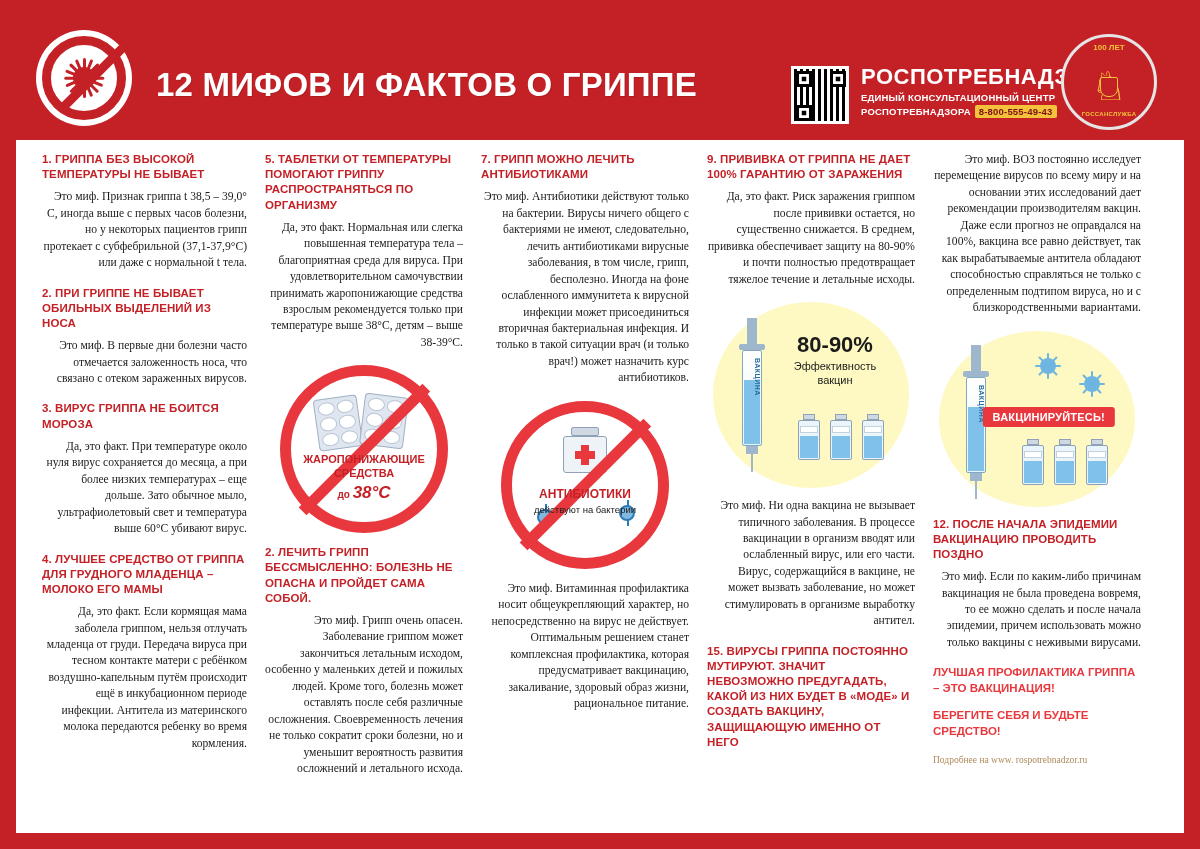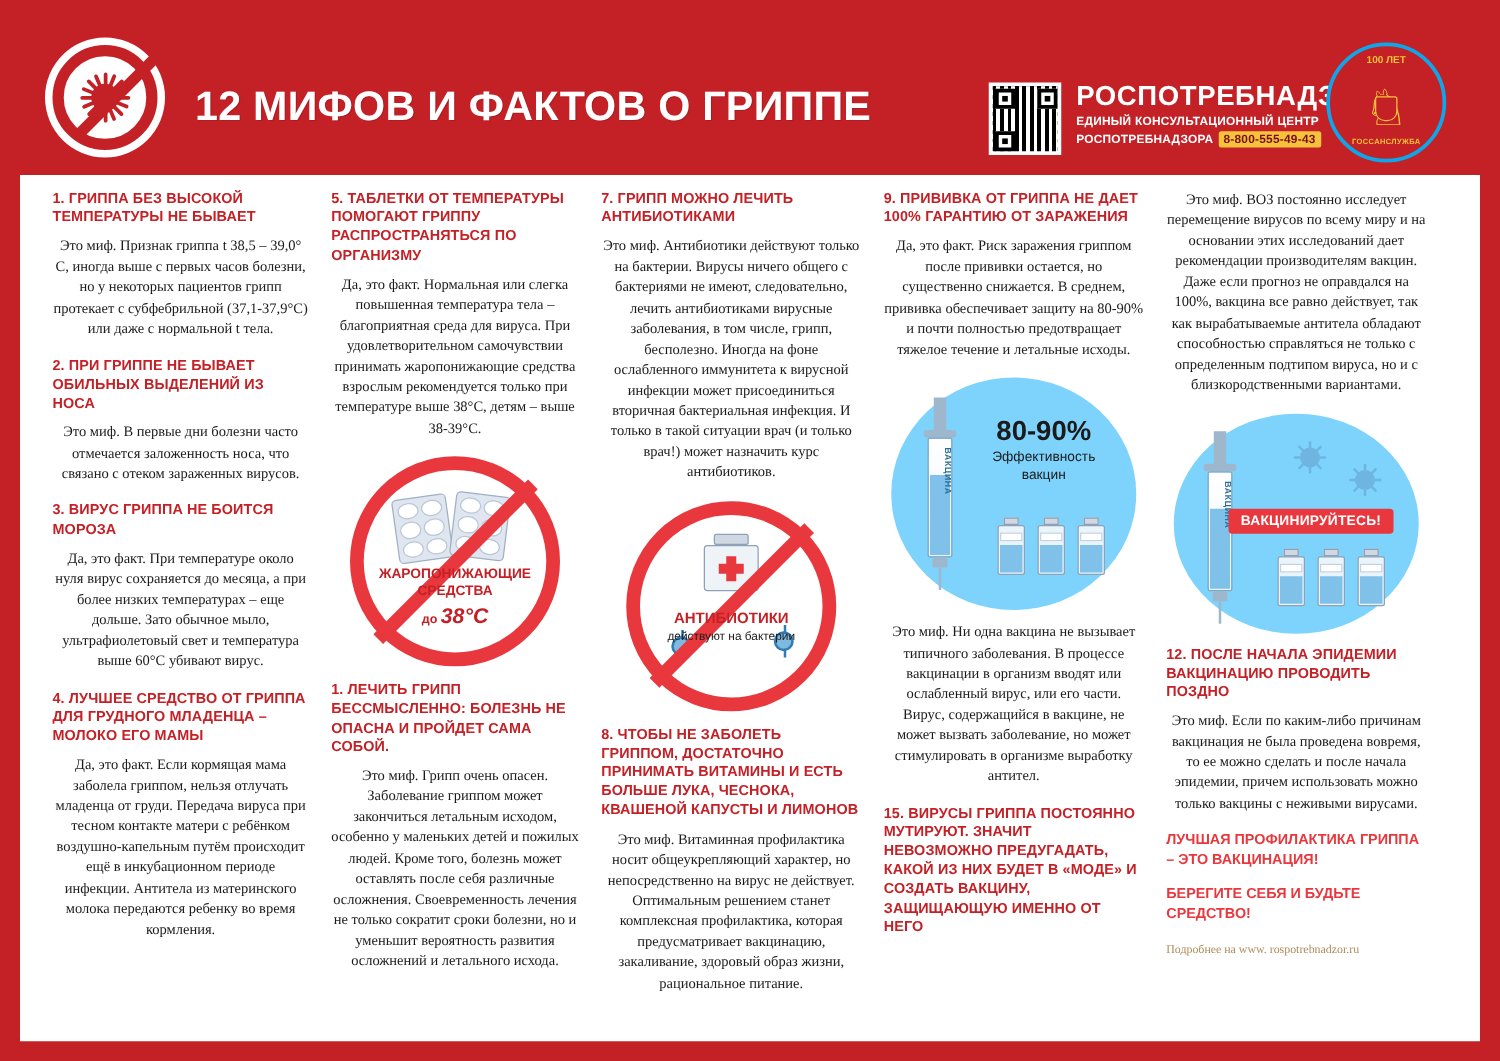--- a/index.html
+++ b/index.html
@@ -134,21 +134,21 @@
     padding: 1px 4px;
     border-radius: 2px;
     margin-left: 4px;
   }
   .emblem {
     position: absolute;
     left: 1045px; top: 18px;
     width: 96px; height: 96px;
     border-radius: 50%;
     background: #c42127;
-    border: 3px solid #0ea5e9;
+    border: 3px solid #e5e5e5;
     overflow: hidden;
   }
   .emblem .ribbon {
     position: absolute;
     left: 0; bottom: 10px;
     width: 100%;
     text-align: center;
     color: #f4c23b;
     font-family: "Liberation Sans", sans-serif;
     font-size: 6px;
@@ -209,21 +209,21 @@
     line-height: 1.32;
     margin: 0 0 7px 0;
     letter-spacing: 0.1px;
   }
   p.body {
     color: #1b1b1b;
     font-family: "Liberation Serif", serif;
     font-size: 11.6px;
     line-height: 1.42;
     margin: 0 0 14px 0;
-    text-align: center;
+    text-align: right;
   }
   .blk { margin-bottom: 4px; }
 
   
   .prohib {
     position: relative;
     margin: 6px auto 12px auto;
     border-radius: 50%;
   }
   .prohib .circle {
@@ -359,21 +359,21 @@
     width: 24px; height: 46px;
   }
   .vial .neck { position: absolute; left: 6px; top: 0; width: 12px; height: 6px; background: #cfd8e3; border: 1px solid #8fa1b6; }
   .vial .glass { position: absolute; left: 1px; top: 6px; width: 22px; height: 40px; background: #eaf4fb; border: 1.5px solid #8fa1b6; border-radius: 2px; }
   .vial .liq { position: absolute; left: 3px; top: 22px; width: 18px; height: 22px; background: #7fc1e8; }
   .vial .lbl { position: absolute; left: 3px; top: 12px; width: 18px; height: 7px; background: #ffffff; border: 1px solid #c3d2df; }
 
   .circ-illus {
     position: relative;
     border-radius: 50%;
-    background: #7dd3fc;
+    background: #fef9c3;
     margin: 6px auto 10px auto;
   }
   .eff-num {
     position: absolute;
     left: 0; width: 100%;
     text-align: center;
     font-family: "Liberation Sans", sans-serif;
     font-weight: bold;
     color: #1b1b1b;
   }
@@ -522,21 +522,21 @@
         <div class="label" style="top:88px;font-size:11px;">ЖАРОПОНИЖАЮЩИЕ</div>
         <div class="label" style="top:102px;font-size:11px;">СРЕДСТВА</div>
         <div class="label" style="top:118px;font-size:10px;color:#c42127;">
           <span>до</span>
           <span style="font-size:17px;font-style:italic;">38°C</span>
         </div>
         <div class="bar"></div>
       </div>
 
       <div class="blk">
-        <h3 class="myth">1. ЛЕЧИТЬ ГРИПП БЕССМЫСЛЕННО: БОЛЕЗНЬ НЕ ОПАСНА И ПРОЙДЕТ САМА СОБОЙ.</h3>
+        <h3 class="myth">2. ЛЕЧИТЬ ГРИПП БЕССМЫСЛЕННО: БОЛЕЗНЬ НЕ ОПАСНА И ПРОЙДЕТ САМА СОБОЙ.</h3>
         <p class="body">Это миф. Грипп очень опасен. Заболевание гриппом может закончиться летальным исходом, особенно у маленьких детей и пожилых людей. Кроме того, болезнь может оставлять после себя различные осложнения. Своевременность лечения не только сократит сроки болезни, но и уменьшит вероятность развития осложнений и летального исхода.</p>
       </div>
     </div>
 
     <div class="col c3">
       <div class="blk">
         <h3 class="myth">7. ГРИПП МОЖНО ЛЕЧИТЬ АНТИБИОТИКАМИ</h3>
         <p class="body">Это миф. Антибиотики действуют только на бактерии. Вирусы ничего общего с бактериями не имеют, следовательно, лечить антибиотиками вирусные заболевания, в том числе, грипп, бесполезно. Иногда на фоне ослабленного иммунитета к вирусной инфекции может присоединиться вторичная бактериальная инфекция. И только в такой ситуации врач (и только врач!) может назначить курс антибиотиков.</p>
       </div>
 
@@ -549,21 +549,20 @@
           <div class="cross2"></div>
         </div>
         <div class="bacteria" style="left:36px;top:108px;"></div>
         <div class="bacteria" style="left:118px;top:104px;"></div>
         <div class="label" style="top:86px;font-size:12px;">АНТИБИОТИКИ</div>
         <div class="label" style="top:103px;font-size:9.5px;color:#1b1b1b;font-weight:normal;">действуют на бактерии</div>
         <div class="bar"></div>
       </div>
 
       <div class="blk">
-        <h3 class="myth">8. ЧТОБЫ НЕ ЗАБОЛЕТЬ ГРИППОМ, ДОСТАТОЧНО ПРИНИМАТЬ ВИТАМИНЫ И ЕСТЬ БОЛЬШЕ ЛУКА, ЧЕСНОКА, КВАШЕНОЙ КАПУСТЫ И ЛИМОНОВ</h3>
         <p class="body">Это миф. Витаминная профилактика носит общеукрепляющий характер, но непосредственно на вирус не действует. Оптимальным решением станет комплексная профилактика, которая предусматривает вакцинацию, закаливание, здоровый образ жизни, рациональное питание.</p>
       </div>
     </div>
 
     <div class="col c4">
       <div class="blk">
         <h3 class="myth">9. ПРИВИВКА ОТ ГРИППА НЕ ДАЕТ 100% ГАРАНТИЮ ОТ ЗАРАЖЕНИЯ</h3>
         <p class="body">Да, это факт. Риск заражения гриппом после прививки остается, но существенно снижается. В среднем, прививка обеспечивает защиту на 80-90% и почти полностью предотвращает тяжелое течение и летальные исходы.</p>
       </div>
 

